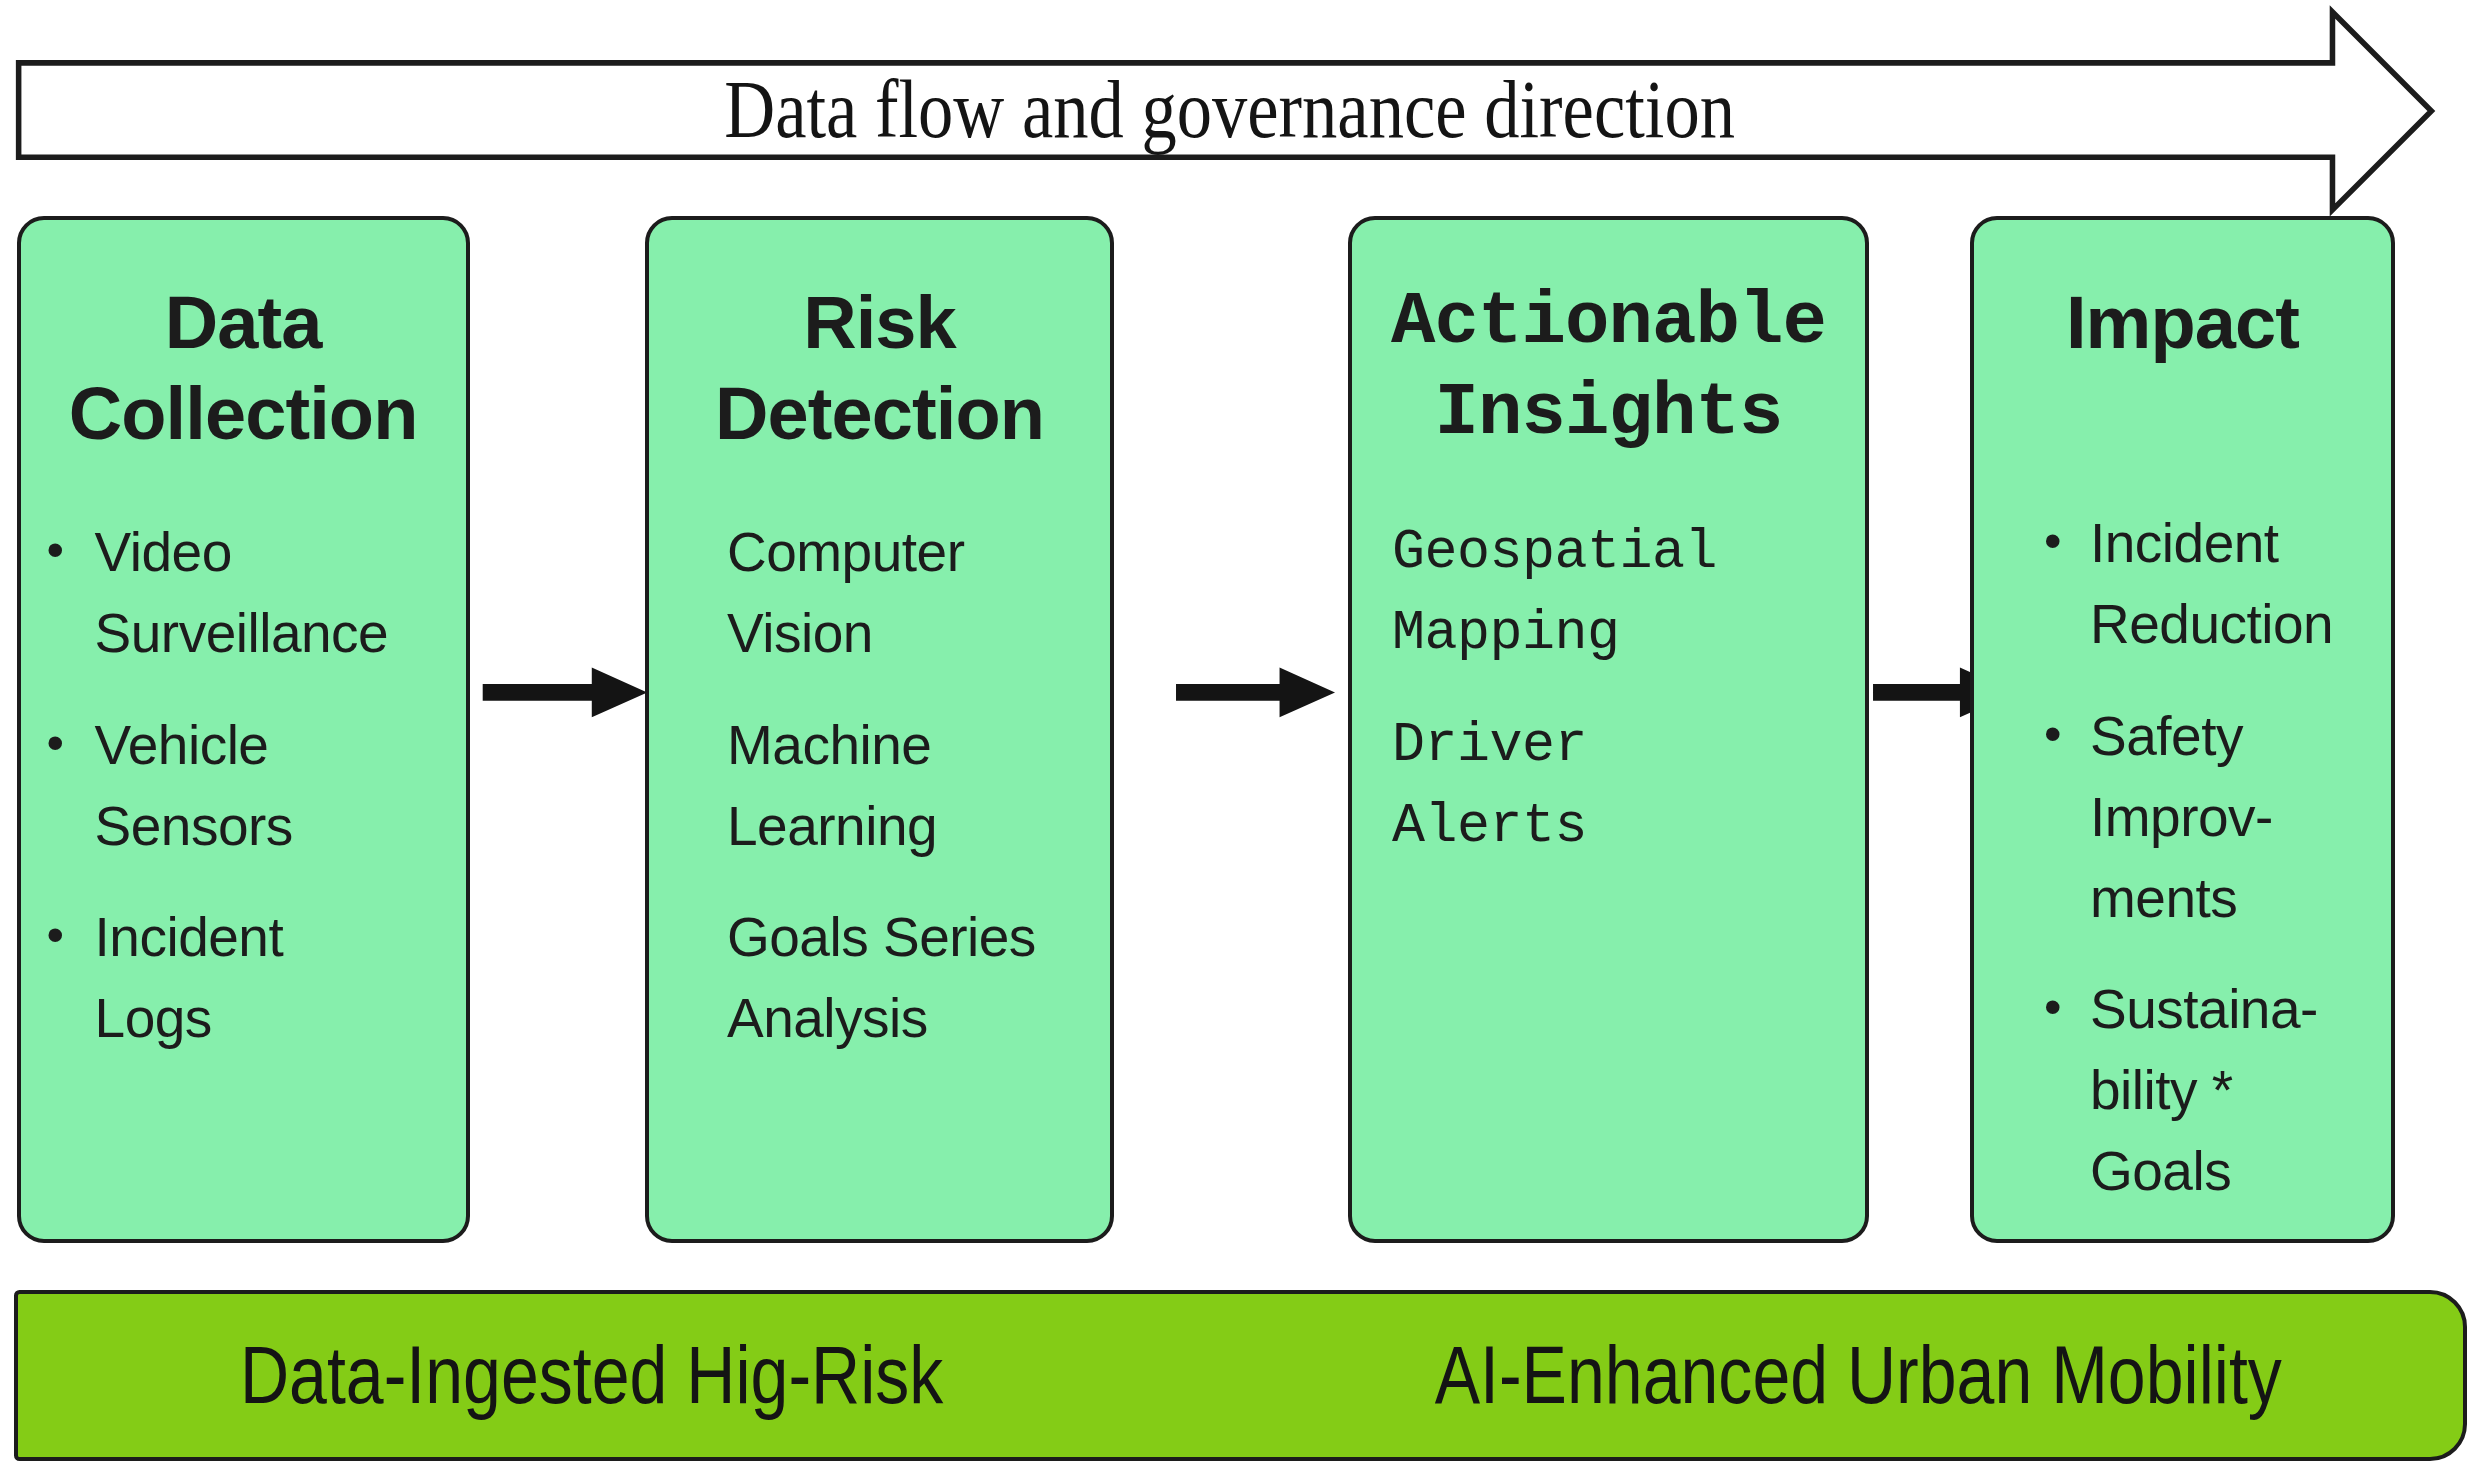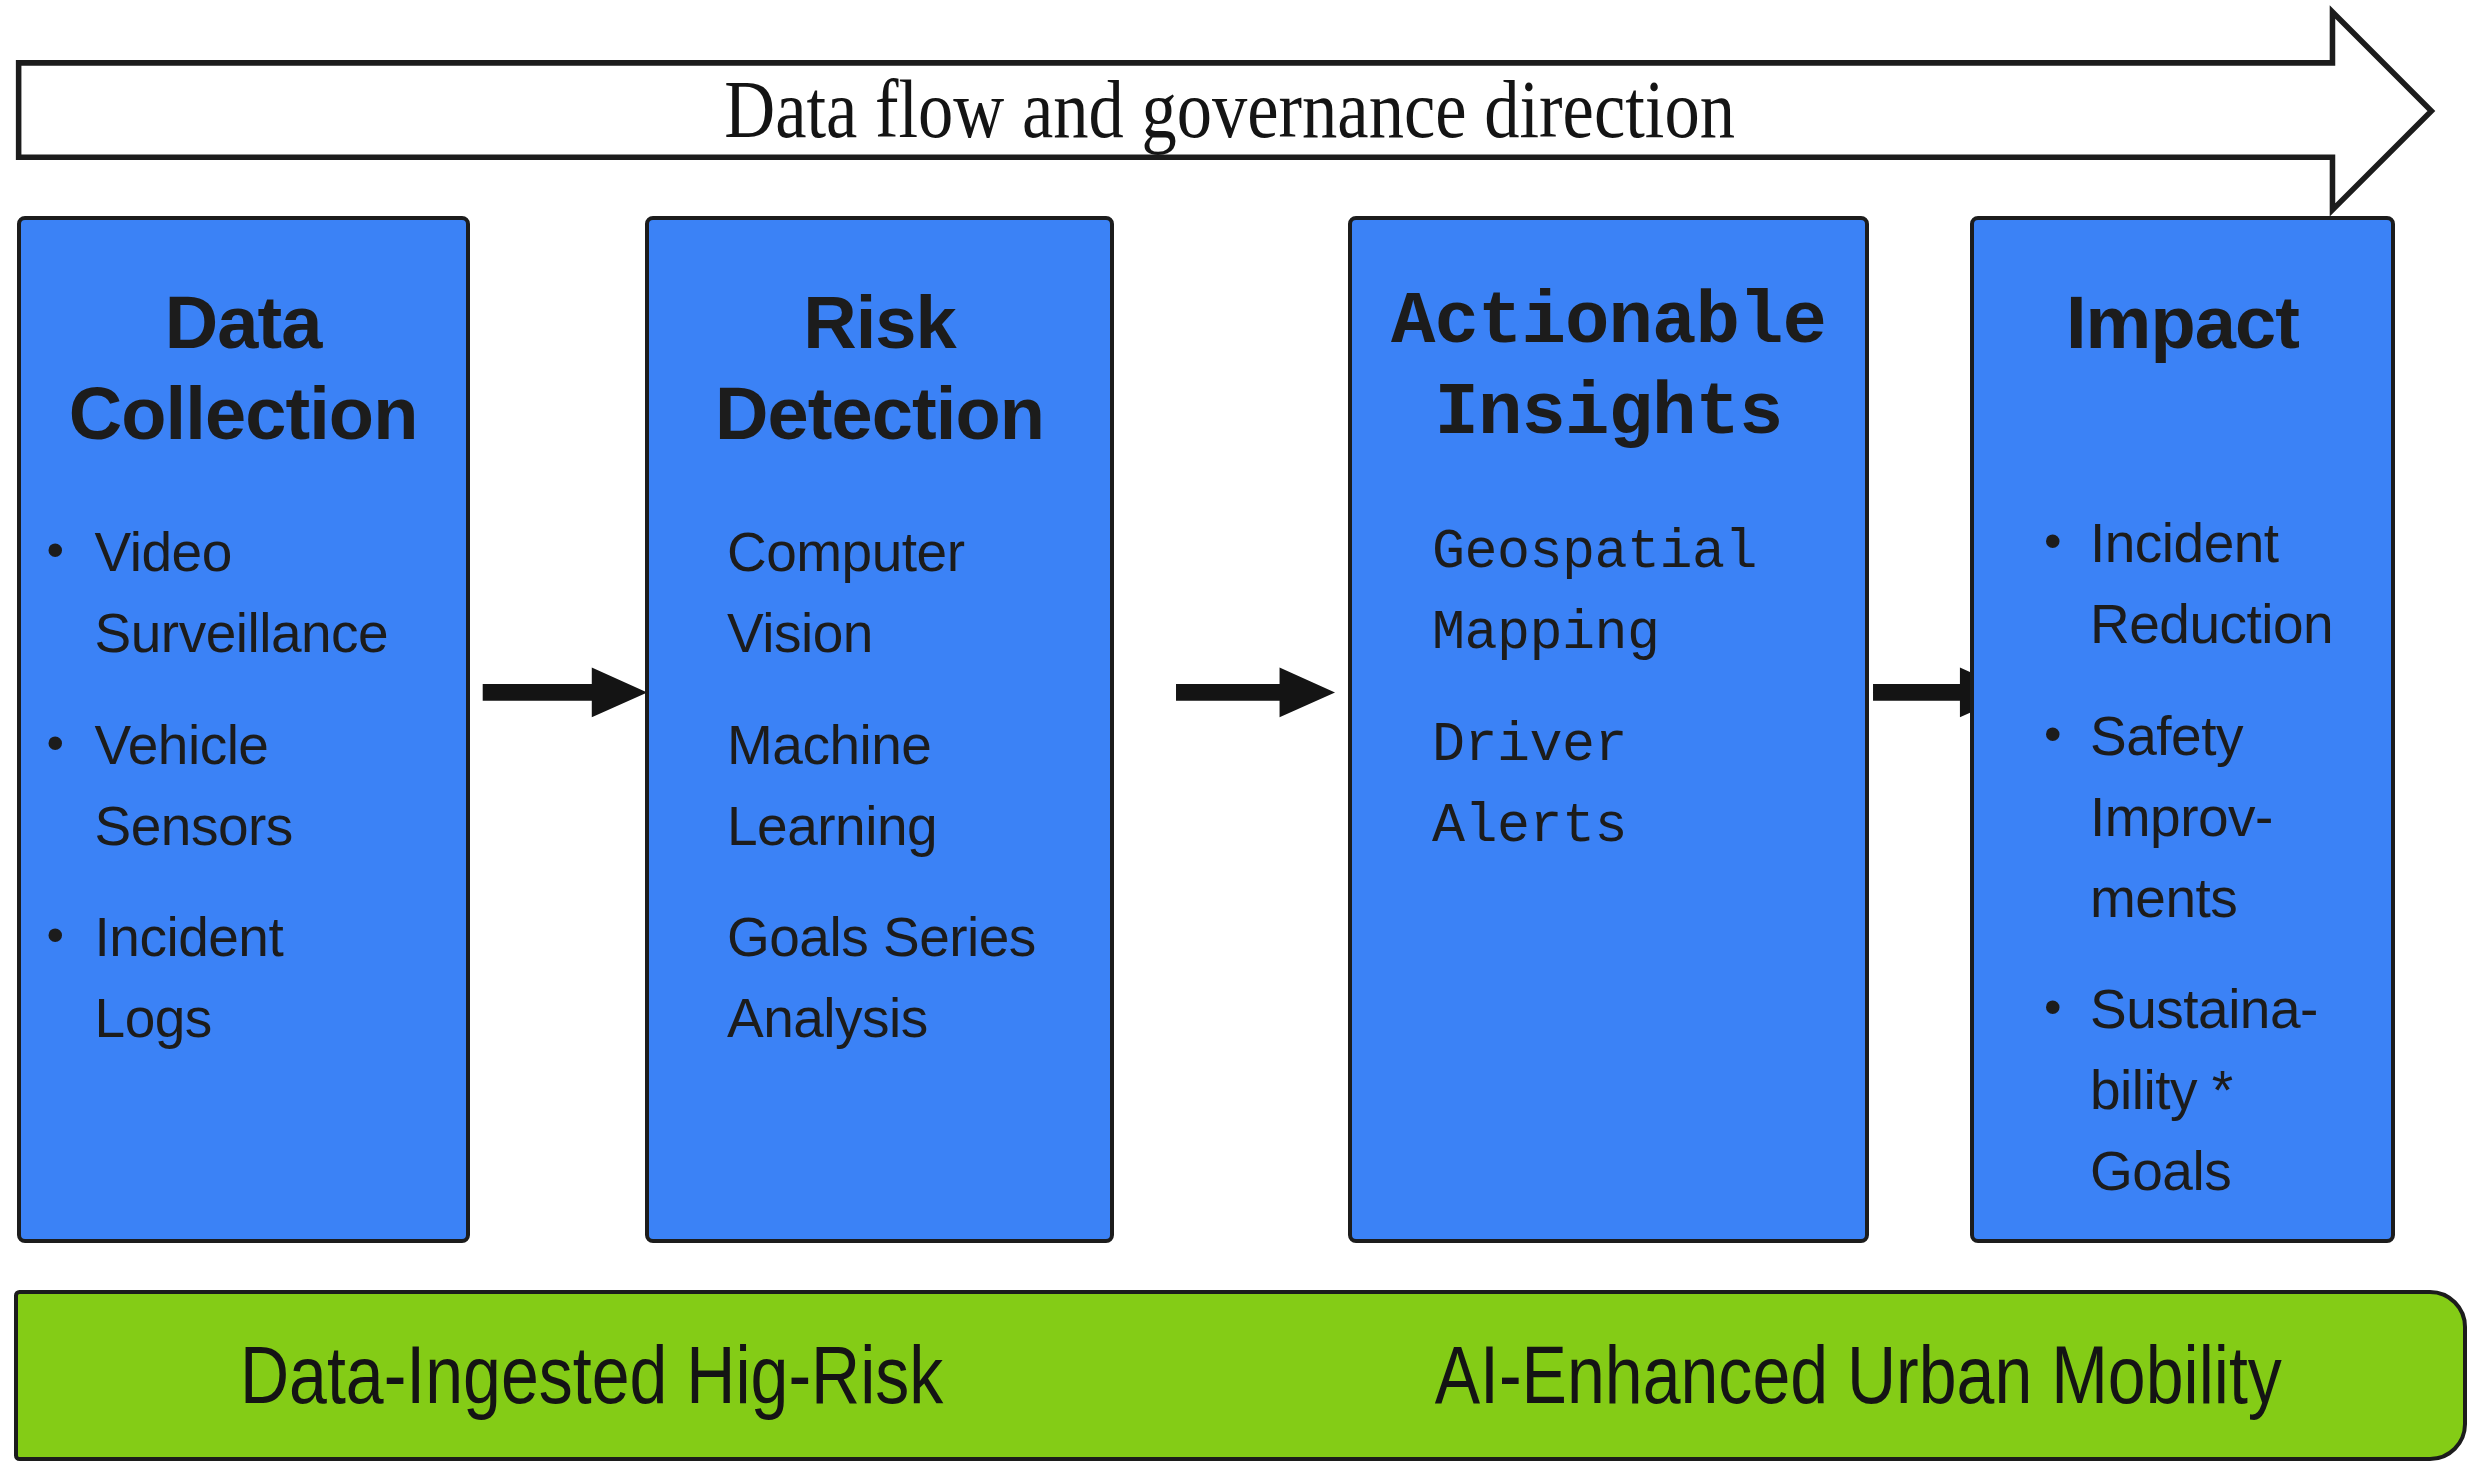--- a/index.html
+++ b/index.html
@@ -38,22 +38,22 @@
     line-height: 1;
     white-space: nowrap;
     transform: scaleX(0.85);
     color: #141414;
   }
   .flow-box {
     position: absolute;
     top: 216px;
     height: 1027px;
     border: 4.6px solid #1c1c1c;
-    border-radius: 8px;
-    background: #3b82f6;
+    border-radius: 27px;
+    background: #86efac;
     box-sizing: border-box;
   }
   .box-title {
     margin-top: 57px;
     text-align: center;
     font-weight: bold;
     font-size: 74px;
     line-height: 91px;
     white-space: pre-line;
     letter-spacing: -0.9px;
@@ -76,21 +76,21 @@
     white-space: pre-line;
   }
   .dot {
     position: absolute;
     top: -1.8px;
     font-size: 50px;
   }
   .col1 .box-body { padding-left: 74px; }
   .col1 .dot { left: -48px; }
   .col2 .box-body { padding-left: 78px; }
-  .col3 .box-body { padding-left: 80px; }
+  .col3 .box-body { padding-left: 40px; }
   .col4 .box-body { padding-left: 116px; top: 283px; }
   .col4 .dot { left: -46px; }
   .caption-bar {
     position: absolute;
     left: 14px;
     top: 1290px;
     width: 2453px;
     height: 171px;
     border: 4.6px solid #1c1c1c;
     border-radius: 5.5px 37px 37px 5.5px;

